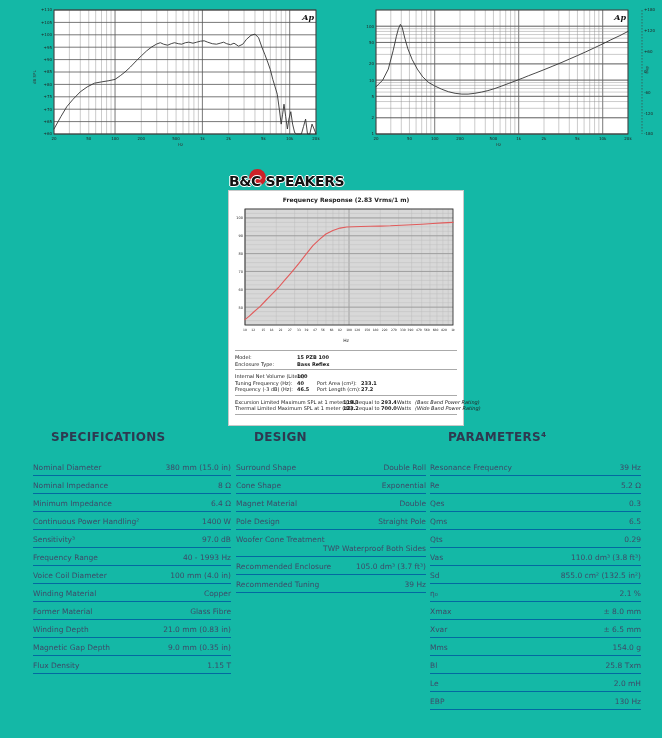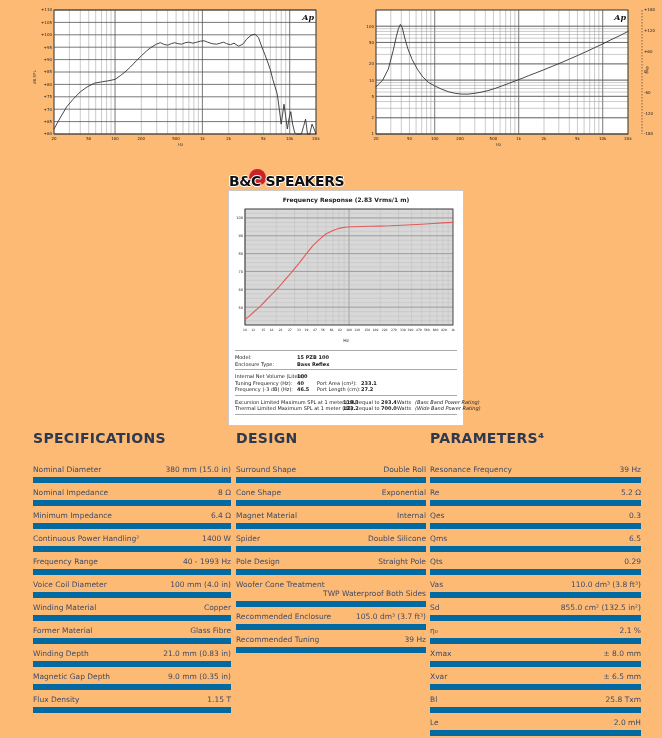--- a/index.html
+++ b/index.html
@@ -1,16 +1,16 @@
 <!DOCTYPE html>
 <html><head>
 <meta charset="utf-8">
 <style>
   html,body{margin:0;padding:0;background:#fff;}
-  .page{position:relative;width:662px;height:738px;background:#fdba74;overflow:hidden;
+  .page{position:relative;width:662px;height:738px;background:#14b8a6;overflow:hidden;
         font-family:"DejaVu Sans",sans-serif;}
   .chart-box{position:absolute;}
   .aplogo{position:absolute;font:italic bold 8px "DejaVu Serif",serif;color:#111;}
   .vlab{position:absolute;font-size:4px;color:#333;transform:rotate(-90deg);transform-origin:left top;white-space:nowrap;}
   .vlab2{position:absolute;font-size:4px;color:#333;transform:rotate(90deg);transform-origin:left top;white-space:nowrap;}
   .hzlab{position:absolute;font-size:4px;color:#333;}
 
   
   .logo{position:absolute;left:229px;top:170px;width:62px;height:16px;}
   .logo .disc{position:absolute;left:20px;top:-1px;width:17px;height:17px;border-radius:50%;}
@@ -26,24 +26,24 @@
   .panel .hz{position:absolute;left:0;top:147px;width:100%;text-align:center;font-size:4.5px;color:#222;}
   .info{position:absolute;left:6px;right:6px;top:157px;font-size:5px;color:#222;}
   .irule{border-top:1px solid #aaa;margin:2px 0 3px 0;}
   .irow{position:relative;height:6.5px;white-space:nowrap;}
   .irow .b{font-weight:bold;}
   .irow .it{font-style:italic;}
   .ipos{position:absolute;top:0;}
 
   
   .col{position:absolute;top:430px;}
-  .colhead{font-size:14px;font-weight:bold;color:#2e3950;letter-spacing:.3px;}
+  .colhead{font-size:12px;font-weight:bold;color:#2e3950;letter-spacing:.3px;margin-left:18px;}
   .rows{margin-top:14px;}
   .trow{display:flex;flex-wrap:wrap;justify-content:space-between;align-items:baseline;
-        border-bottom:6px solid #0369a1;padding:4.5px 0 3.5px 0;font-size:7.5px;color:#3e4a68;}
+        border-bottom:1px solid #0369a1;padding:4.5px 0 3.5px 0;font-size:7.5px;color:#3e4a68;}
   .tlab{white-space:nowrap;}
   .tval{margin-left:auto;text-align:center;white-space:nowrap;}
 </style>
 </head>
 <body>
 
 <div class="page">
 
   <div class="chart-box" style="left:30px;top:4px;width:300px;height:146px;">
     <svg id="c1" width="300" height="146">
@@ -364,20 +364,24 @@
         </div>
       <div class="trow">
           <span class="tlab">Minimum Impedance</span>
           <span class="tval">6.4 Ω</span>
         </div>
       <div class="trow">
           <span class="tlab">Continuous Power Handling²</span>
           <span class="tval">1400 W</span>
         </div>
       <div class="trow">
+          <span class="tlab">Sensitivity³</span>
+          <span class="tval">97.0 dB</span>
+        </div>
+      <div class="trow">
           <span class="tlab">Frequency Range</span>
           <span class="tval">40 - 1993 Hz</span>
         </div>
       <div class="trow">
           <span class="tlab">Voice Coil Diameter</span>
           <span class="tval">100 mm (4.0 in)</span>
         </div>
       <div class="trow">
           <span class="tlab">Winding Material</span>
           <span class="tval">Copper</span>
@@ -407,25 +411,21 @@
       <div class="trow">
           <span class="tlab">Surround Shape</span>
           <span class="tval">Double Roll</span>
         </div>
       <div class="trow">
           <span class="tlab">Cone Shape</span>
           <span class="tval">Exponential</span>
         </div>
       <div class="trow">
           <span class="tlab">Magnet Material</span>
-          <span class="tval">Internal</span>
-        </div>
-      <div class="trow">
-          <span class="tlab">Spider</span>
-          <span class="tval">Double Silicone</span>
+          <span class="tval">Double</span>
         </div>
       <div class="trow">
           <span class="tlab">Pole Design</span>
           <span class="tval">Straight Pole</span>
         </div>
       <div class="trow">
           <span class="tlab">Woofer Cone Treatment</span>
           <span class="tval">TWP Waterproof Both Sides</span>
         </div>
       <div class="trow">
@@ -476,20 +476,24 @@
         </div>
       <div class="trow">
           <span class="tlab">Xmax</span>
           <span class="tval">± 8.0 mm</span>
         </div>
       <div class="trow">
           <span class="tlab">Xvar</span>
           <span class="tval">± 6.5 mm</span>
         </div>
       <div class="trow">
+          <span class="tlab">Mms</span>
+          <span class="tval">154.0 g</span>
+        </div>
+      <div class="trow">
           <span class="tlab">Bl</span>
           <span class="tval">25.8 Txm</span>
         </div>
       <div class="trow">
           <span class="tlab">Le</span>
           <span class="tval">2.0 mH</span>
         </div>
       <div class="trow">
           <span class="tlab">EBP</span>
           <span class="tval">130 Hz</span>

